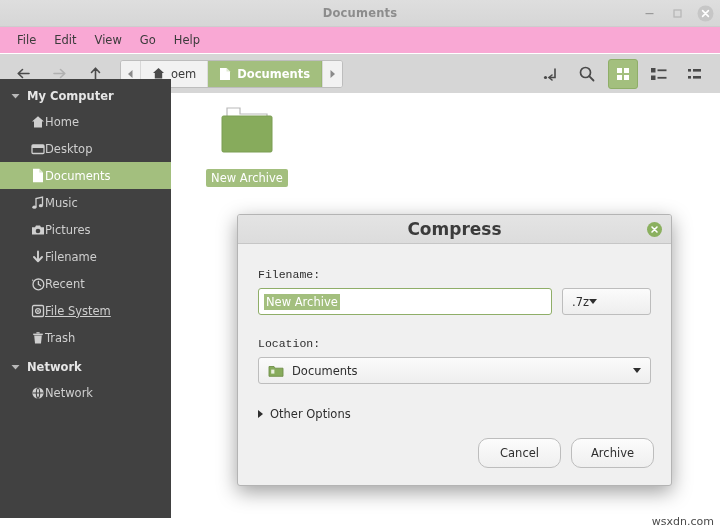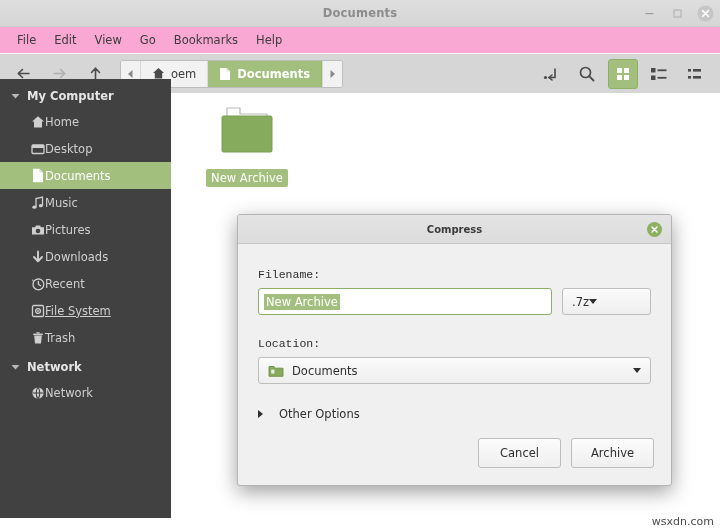--- a/index.html
+++ b/index.html
@@ -143,21 +143,21 @@
     box-shadow: 0 6px 20px rgba(0,0,0,.38);
     overflow: hidden;
   }
   .dlg-title {
     height: 29px; background: linear-gradient(#e4e4e4,#dcdcdc);
     border-bottom: 1px solid #c6c6c6;
     display: flex; align-items: center; justify-content: center;
     position: relative;
   }
   .dlg-title span {
-    font-size: 10px; font-weight: bold; color: #3b3b3b;
+    font-size: 17px; font-weight: bold; color: #3b3b3b;
   }
   .dlg-close {
     position: absolute; right: 9px; top: 7px;
     width: 15px; height: 15px; border-radius: 50%;
     background: #8bb05f;
     display: flex; align-items: center; justify-content: center;
   }
   .dlg-body { padding: 24px 20px 0 20px; }
   .field-label {
     font-size: 11.5px; color: #2e2e2e; margin-bottom: 7px; font-family: Liberation Mono, monospace;
@@ -182,37 +182,37 @@
   }
   .combo.wide { width: 100%; justify-content: flex-start; gap: 8px; position: relative; }
   .combo.wide .caret { position: absolute; right: 9px; }
   .caret {
     width: 0; height: 0;
     border-left: 4.5px solid transparent;
     border-right: 4.5px solid transparent;
     border-top: 5.5px solid #2e2e2e;
   }
   .expander {
-    display: flex; align-items: center; gap: 16px;
+    display: flex; align-items: center; gap: 7px;
     font-size: 11.5px; color: #2e2e2e; text-align: right;
   }
   .tri-right {
     width: 0; height: 0;
     border-top: 4.5px solid transparent;
     border-bottom: 4.5px solid transparent;
     border-left: 5.5px solid #2e2e2e;
   }
   .dlg-buttons {
     position: absolute; right: 17px; bottom: 17px;
     display: flex; gap: 10px;
   }
   .dlg-btn {
     width: 83px; height: 30px;
     background: linear-gradient(#fcfcfc,#efefef);
-    border: 1px solid #bdbdbd; border-radius: 3px;
+    border: 1px solid #bdbdbd; border-radius: 10px;
     display: flex; align-items: center; justify-content: center;
     font-size: 11.5px; color: #2e2e2e;
   }
 </style>
 </head>
 <body>
 
 <div id="app">
 
   <div class="titlebar">
@@ -235,21 +235,20 @@
         </svg>
       </div>
     </div>
   </div>
 
   <div class="menubar">
     <div class="menuitem">File</div>
     <div class="menuitem">Edit</div>
     <div class="menuitem">View</div>
     <div class="menuitem">Go</div>
-    <div class="menuitem">Bookmarks</div>
     <div class="menuitem">Help</div>
   </div>
 
   <div class="toolbar">
     <div class="navbtns">
       <div class="navbtn">
         <svg width="17" height="17" viewBox="0 0 17 17">
           <path d="M14 8.5 H3.5 M7.5 4.5 L3.2 8.5 L7.5 12.5" stroke="#4a4a4a" stroke-width="1.6" fill="none" stroke-linecap="round" stroke-linejoin="round"></path>
         </svg>
       </div>
@@ -391,21 +390,21 @@
       <span class="sb-label">Pictures</span>
     </div>
 
 
     <div class="sb-item">
       <span class="sb-ico">
         <svg width="14" height="14" viewBox="0 0 14 14">
           <path d="M7 1.5 V10.5 M3 7 L7 11.3 L11 7" stroke="#cfcfcf" stroke-width="1.9" fill="none" stroke-linecap="round" stroke-linejoin="round"></path>
         </svg>
       </span>
-      <span class="sb-label">Downloads</span>
+      <span class="sb-label">Filename</span>
     </div>
 
     <div class="sb-item">
       <span class="sb-ico">
         <svg width="14" height="14" viewBox="0 0 14 14">
           <circle cx="7.4" cy="7.4" r="5.4" fill="none" stroke="#cfcfcf" stroke-width="1.3"></circle>
           <path d="M7.4 4.3 V7.4 L9.6 8.8" stroke="#cfcfcf" stroke-width="1.3" fill="none" stroke-linecap="round"></path>
           <path d="M2.6 3.2 L1.2 2.2 L1.4 4.4 Z" fill="#cfcfcf"></path>
         </svg>
       </span>

